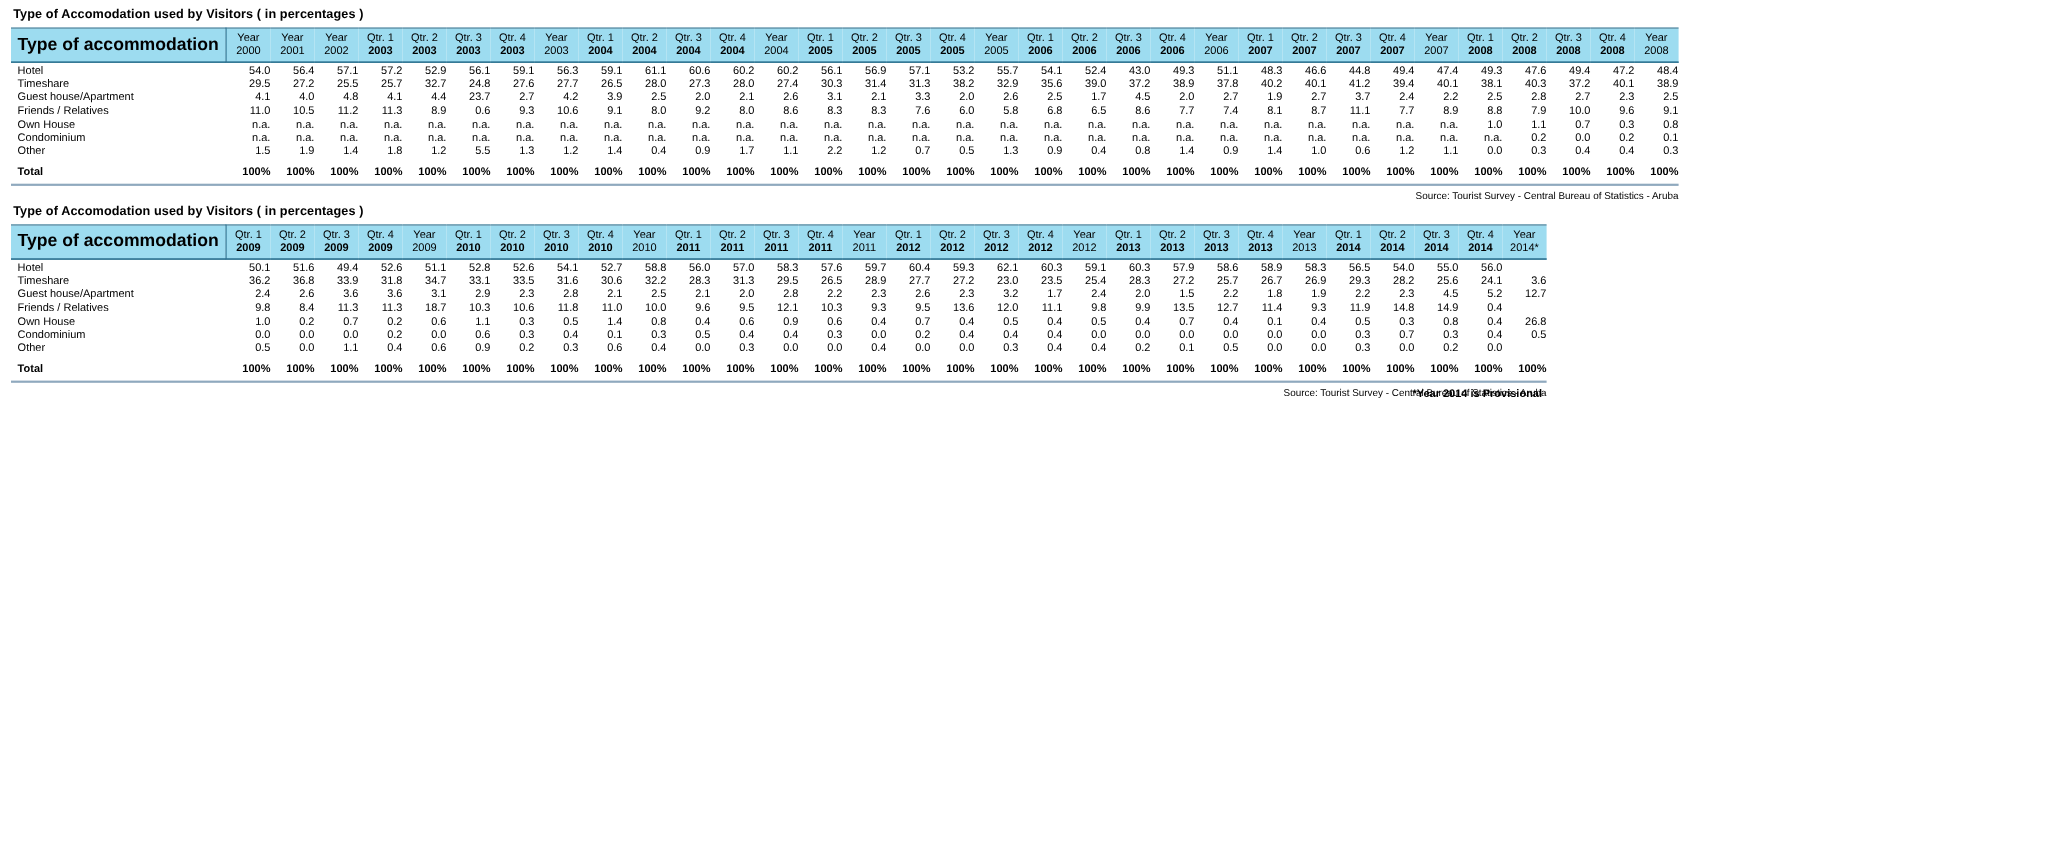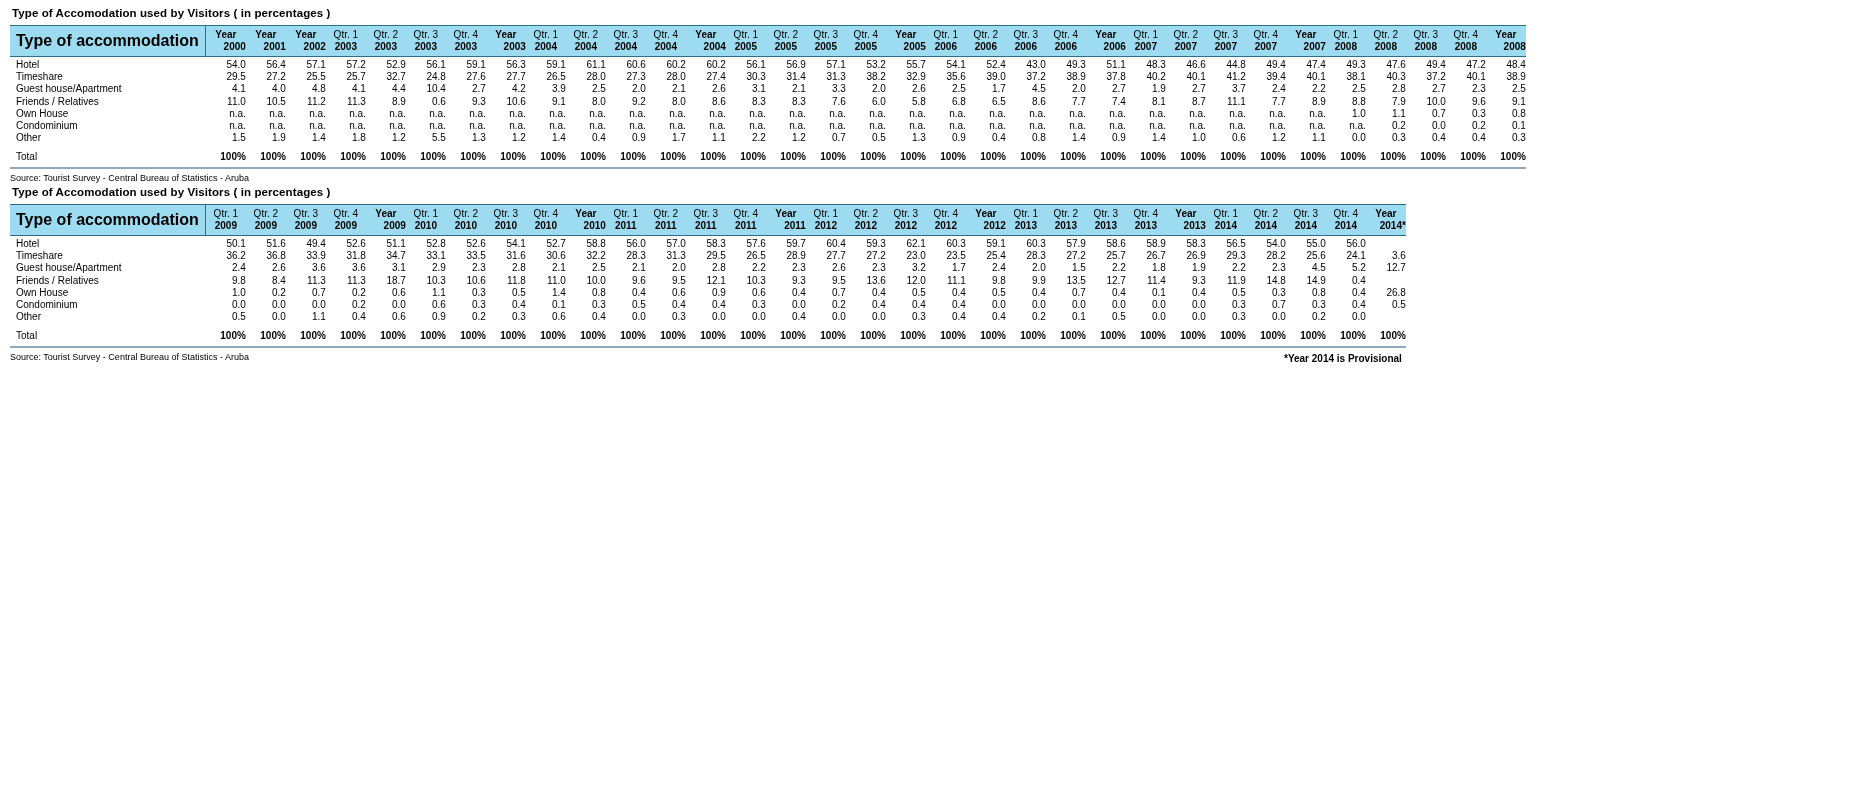--- a/index.html
+++ b/index.html
@@ -63,57 +63,58 @@
   }
   thead th.hdr-label {
     text-align: left;
     font-size: 16px;
     padding-left: 6px;
     padding-right: 6px;
     border-right: 1px solid #2a6f8e;
   }
   thead th .l1 { display: block; font-weight: normal; }
   thead th .l2 { display: block; font-weight: bold; }
-  thead th.yearcol .l1 { font-weight: bold; }
-  thead th.yearcol .l2 { font-weight: bold; text-align: right; }
+  thead th.yearcol .l1 { font-weight: normal; }
+  thead th.yearcol .l2 { font-weight: normal; }
 
   tbody td {
     text-align: right;
     padding: 0 5px 0 3px;
     height: 12.2px;
   }
   tbody td.rowlabel {
     text-align: left;
     padding-left: 6px;
     padding-right: 8px;
     font-size: 10px;
   }
   tbody tr.first-data td { padding-top: 2px; }
 
   tbody tr.total td {
     font-weight: bold;
     padding-top: 7px;
     font-size: 10px;
   }
-  tbody tr.total td.rowlabel { font-weight: normal; }
+  tbody tr.total td.rowlabel { font-weight: bold; }
 
   .tbl-foot {
     position: relative;
     margin-top: 2px;
   }
   .rule {
     border: 0;
     border-top: 2px solid #8fa9be;
     margin: 3px 0 0 0;
     height: 0;
   }
   .source {
     font-size: 9px;
     color: #000000;
     margin-top: 4px;
+    text-align: right;
   }
   .note {
     position: absolute;
     right: 4px;
     top: 7px;
     font-size: 10px;
     font-weight: bold;
     margin-left: 15px;
   }
   .col-w { width: 40px; }
@@ -336,21 +337,21 @@
             <td>40.1</td>
             <td>38.9</td>
           </tr>
           <tr>
             <td class="rowlabel">Guest house/Apartment</td>
             <td>4.1</td>
             <td>4.0</td>
             <td>4.8</td>
             <td>4.1</td>
             <td>4.4</td>
-            <td>10.4</td>
+            <td>23.7</td>
             <td>2.7</td>
             <td>4.2</td>
             <td>3.9</td>
             <td>2.5</td>
             <td>2.0</td>
             <td>2.1</td>
             <td>2.6</td>
             <td>3.1</td>
             <td>2.1</td>
             <td>3.3</td>

